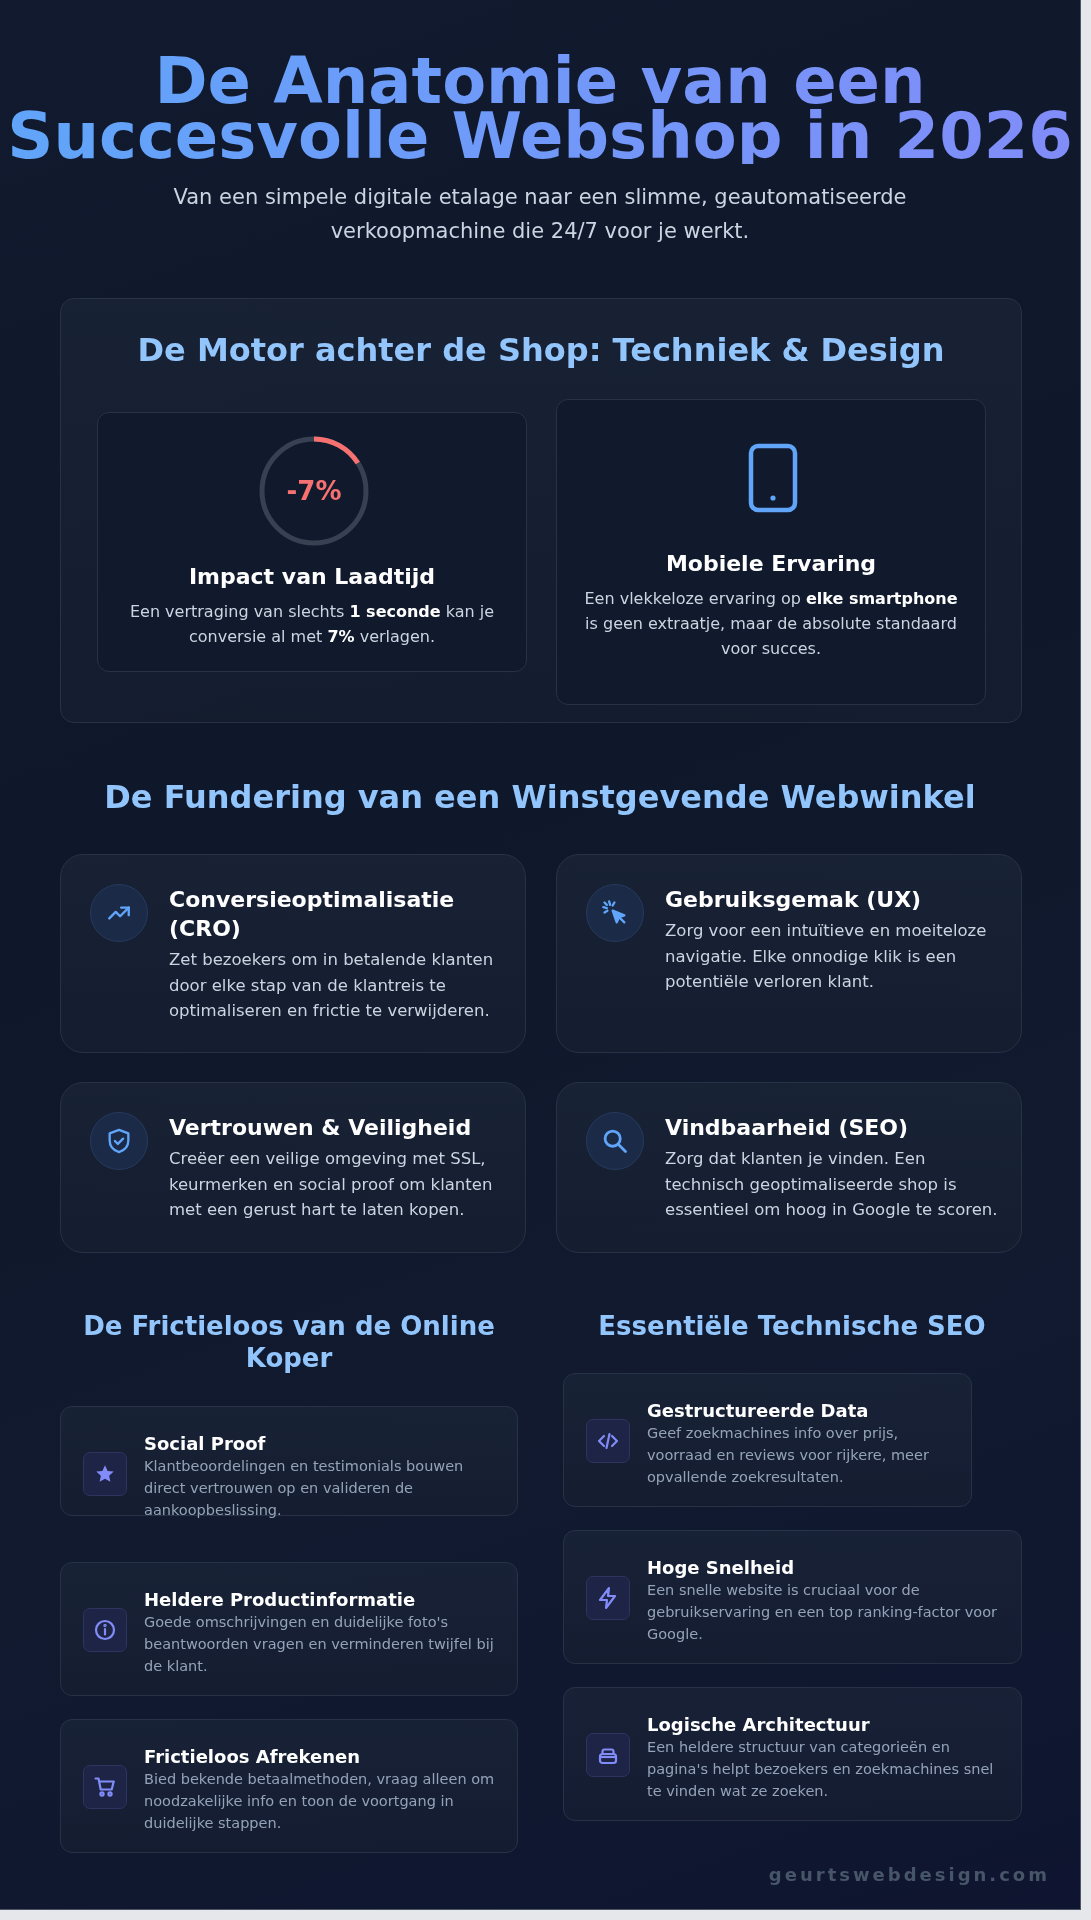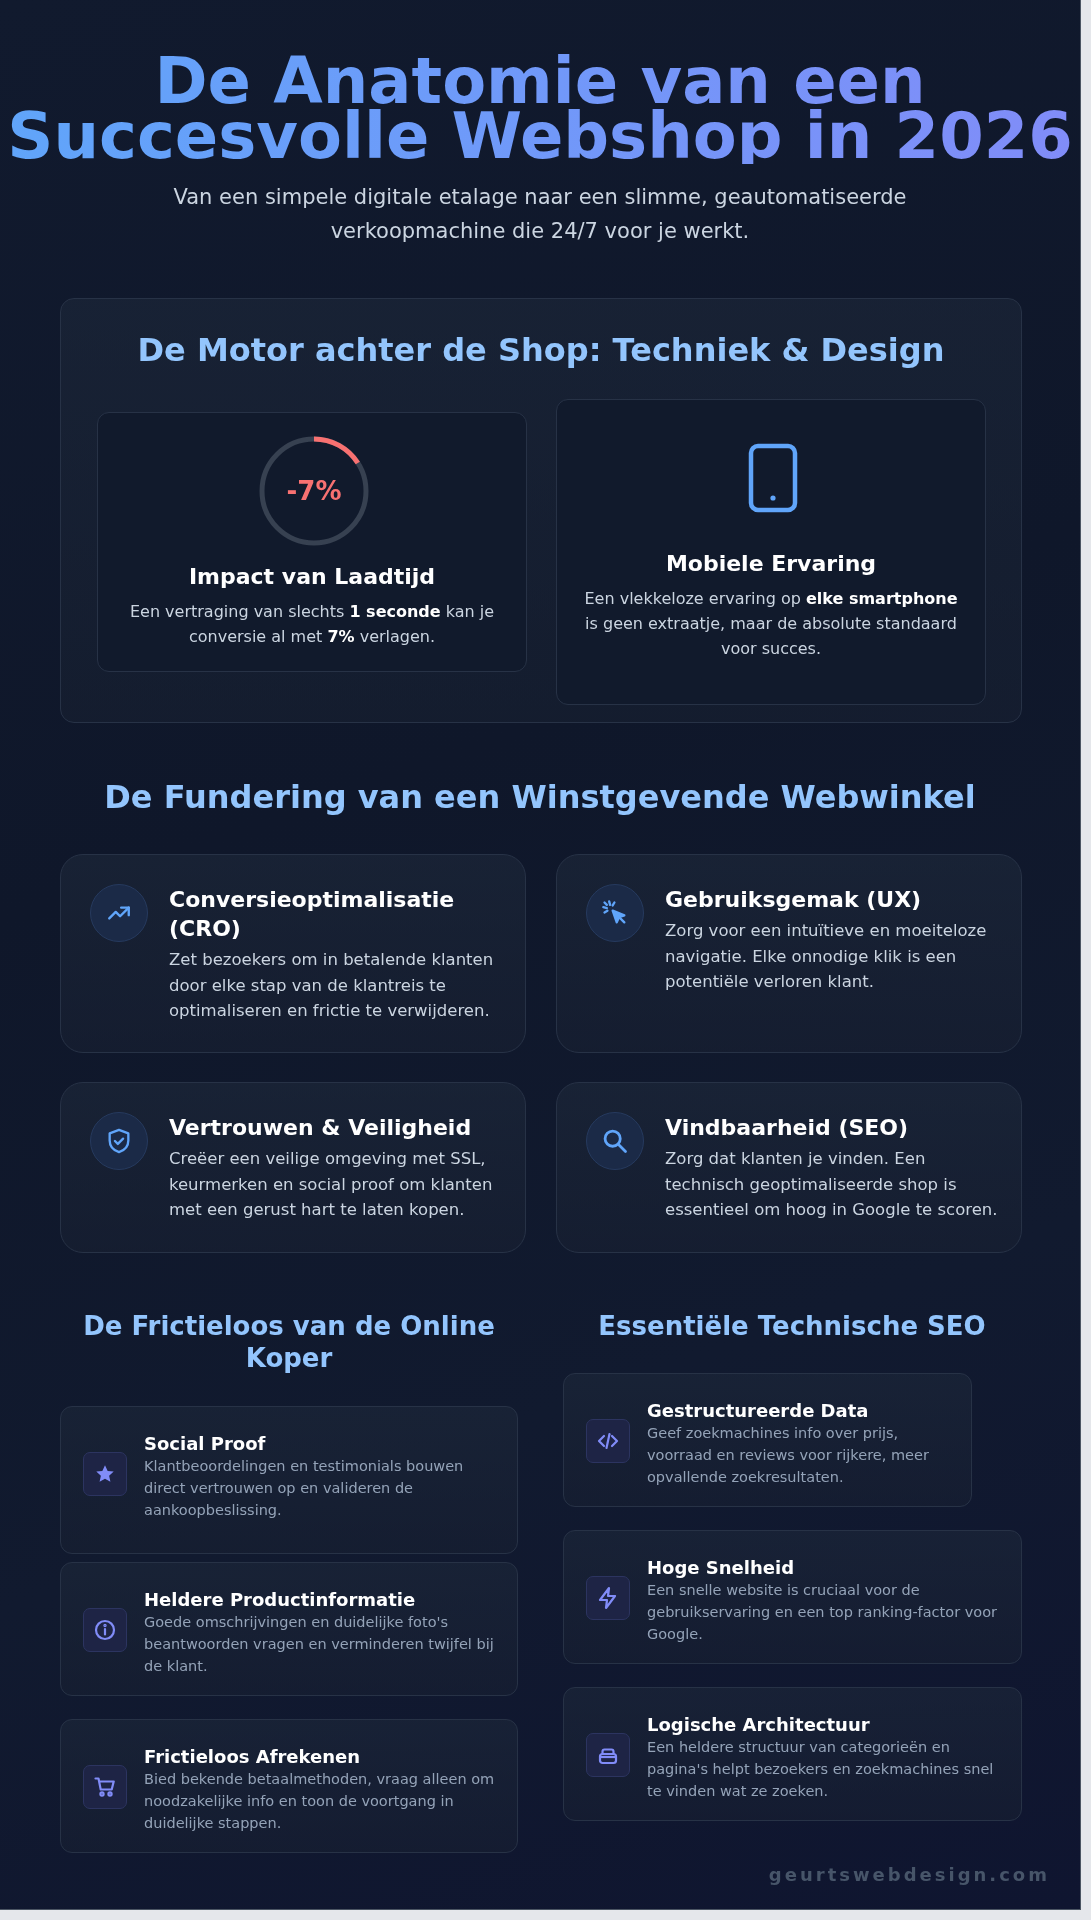--- a/index.html
+++ b/index.html
@@ -174,21 +174,21 @@
         <circle cx="10" cy="10" r="6.5"></circle>
           <line x1="15" y1="15" x2="21" y2="21"></line>
       </svg>
     </div>
     <div class="ftitle">Vindbaarheid (SEO)</div>
     <div class="ftext" style="top:63px;">Zorg dat klanten je vinden. Een technisch geoptimaliseerde shop is essentieel om hoog in Google te scoren.</div>
   </div>
 
   <div class="h3" style="left:56px;width:466px;top:1310px;">De Frictieloos van de Online Koper</div>
 
-  <div class="scard" style="left:60px;top:1406px;width:458px;height:148px;">
+  <div class="scard" style="left:60px;top:1406px;width:458px;height:110px;">
     <div class="sq" style="top:45px;">
       <svg width="22" height="22" viewBox="0 0 24 24">
           <path d="M12 2.5l2.9 6.2 6.6.7-5 4.5 1.4 6.6L12 17.2 6.1 20.5l1.4-6.6-5-4.5 6.6-.7z" fill="#818cf8"></path>
         </svg>
     </div>
     <div class="stitle">Social Proof</div>
     <div class="stext">Klantbeoordelingen en testimonials bouwen direct vertrouwen op en valideren de aankoopbeslissing.</div>
   </div>
 
   <div class="scard" style="left:60px;top:1562px;width:458px;height:134px;">

